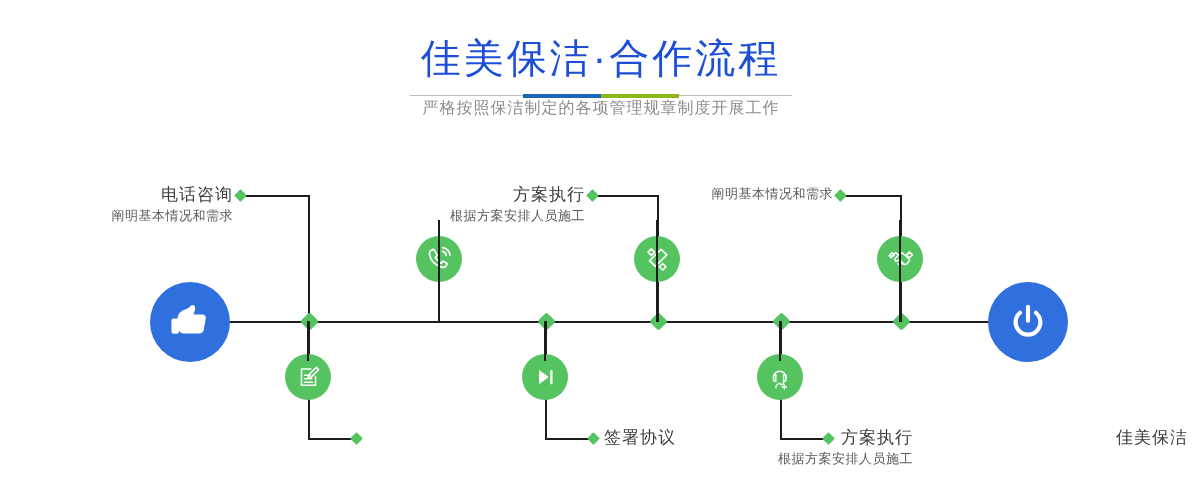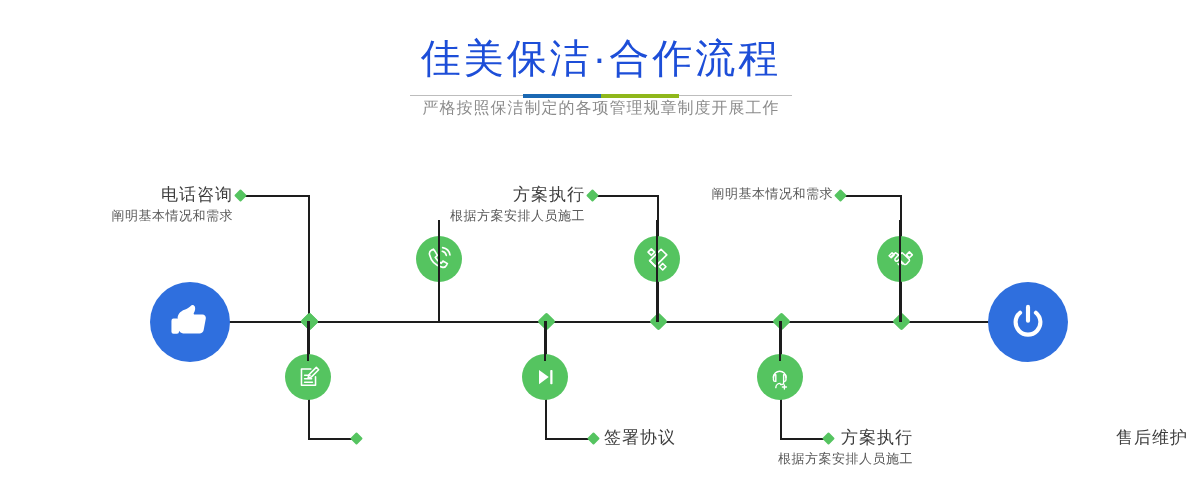--- a/index.html
+++ b/index.html
@@ -221,21 +221,21 @@
           <path d="M16 19l2.5 2.4M13 21l2.5 2.4"></path>
         </g>
       </svg>
     </span>
   </div>
   <div class="vline" style="left:899px;top:70px;height:102px;"></div>
 
   <div class="hline" style="left:780px;top:288px;width:50px;"></div>
   <div class="tip" style="left:824px;top:284px;"></div>
   <div class="label left-al" style="left:835px;top:277px;width:340px;">
-    <div class="title">售后维护</div>
+    <div class="title">佳美保洁</div>
   </div>
   <div class="step-icon" style="left:757px;top:204px;">
     <span>
       <svg width="25" height="25" viewBox="0 0 32 32">
         <g fill="none" stroke="#ffffff" stroke-width="1.8" stroke-linejoin="round" stroke-linecap="round">
           <path d="M7 16a8 8 0 1 1 16 0"></path>
           <path d="M7 14.5v4.5a2 2 0 0 0 2 2h1v-8.5H9a2 2 0 0 0-2 2z"></path>
           <path d="M23 14.5v4.5a2 2 0 0 1-2 2h-1v-8.5h1a2 2 0 0 1 2 2z"></path>
           <path d="M20 21.5v1.5a2 2 0 0 1-2 2h-2"></path>
           <path d="M10 29c0-3.5 3-5.5 5.5-5.5"></path>

